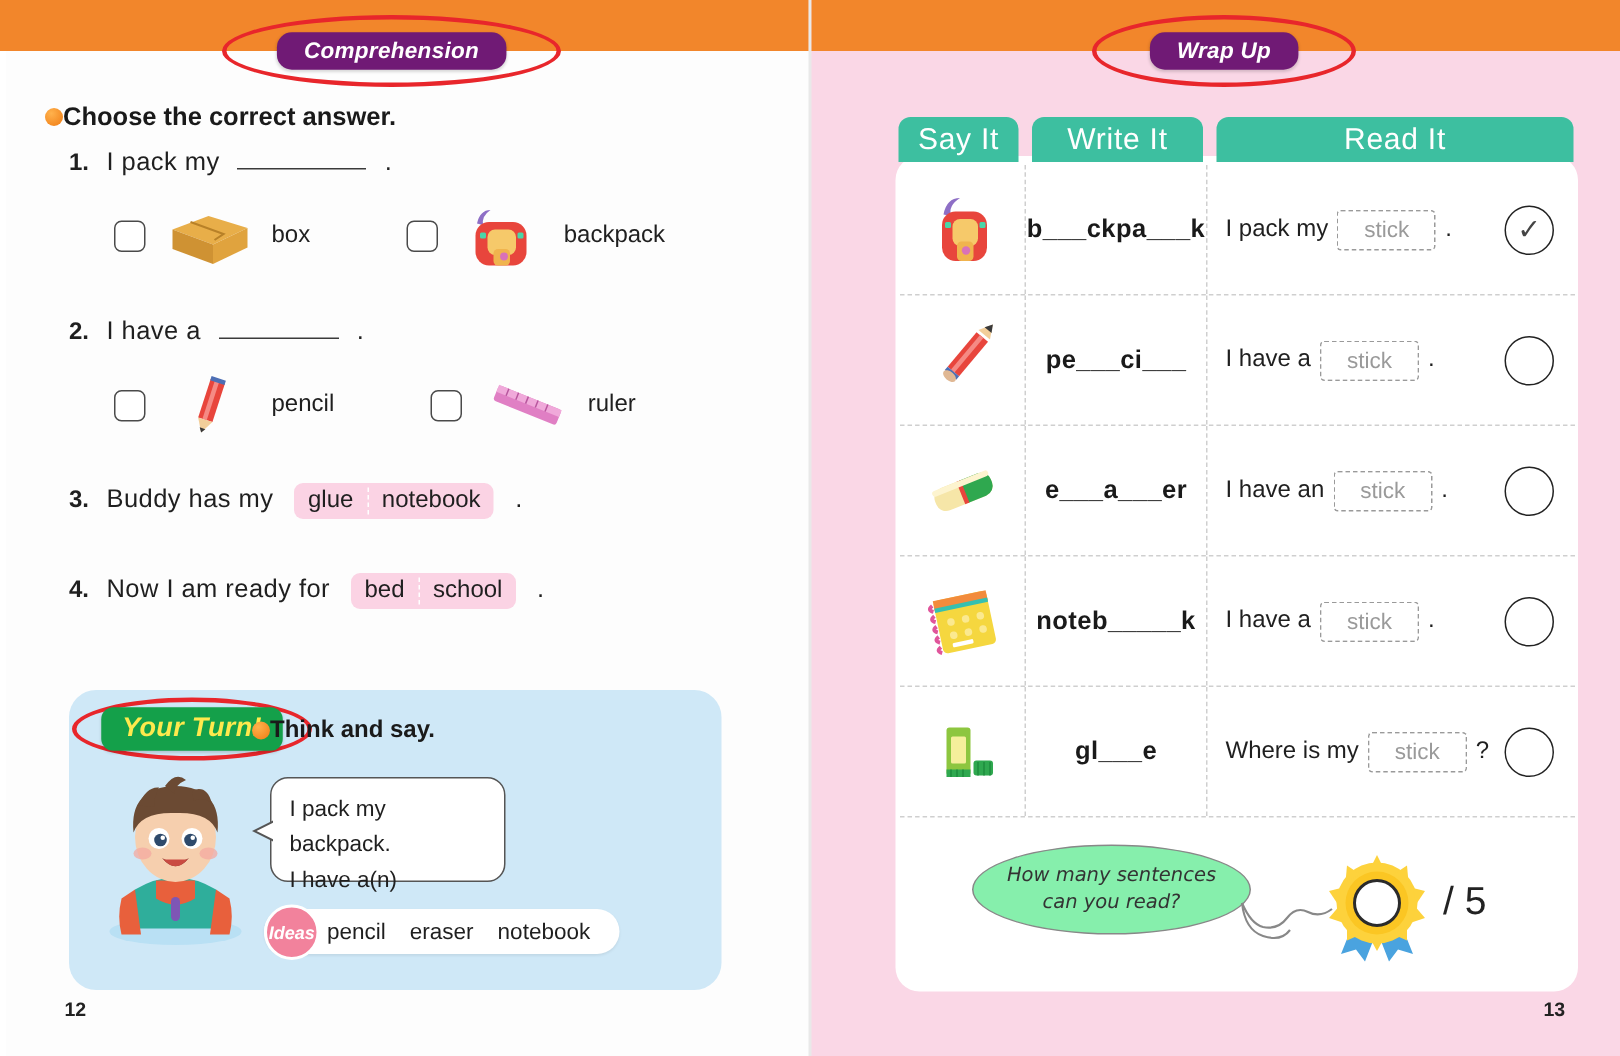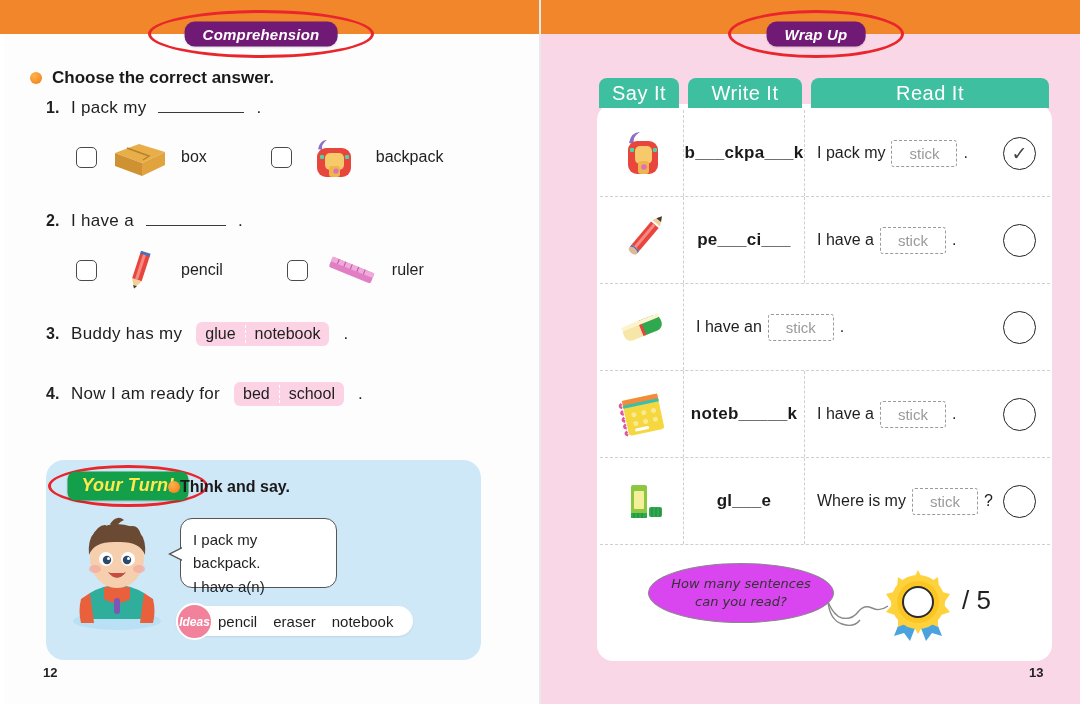--- a/index.html
+++ b/index.html
@@ -55,21 +55,21 @@
     letter-spacing: .2px; white-space: nowrap;
     box-shadow: 0 1px 2px rgba(0,0,0,.15);
   }
 
   #badge-comprehension { left: 148px; top: 10px; width: 226px; height: 48px; }
   #badge-wrapup { left: 728px; top: 10px; width: 176px; height: 48px; }
 
   
   .instruction {
     position: absolute; left: 30px; top: 68px;
-    display: flex; align-items: center; gap: 10px;
+    display: flex; align-items: center; 
   }
   .bullet-dot {
     width: 12px; height: 12px; border-radius: 50%;
     background: radial-gradient(circle at 35% 30%, #ffb24d, #f07b12);
     flex: none;
   }
   .instruction-text { font-size: 17px; font-weight: bold; color: #1a1a1a; }
 
   .qblock { position: absolute; left: 46px; }
   .qline { display: flex; align-items: baseline; gap: 9px; font-size: 17px; color: #1f1f1f; }
@@ -212,21 +212,21 @@
     margin-left: auto; margin-right: 14px;
     font-size: 19px; color: #444;
   }
   .row-icon { width: 52px; height: 52px; }
 
   
   .ask-bubble {
     position: absolute; left: 648px; top: 563px;
     width: 186px; height: 60px;
     border: 1.4px solid #888; border-radius: 50%;
-    background: #d946ef;
+    background: #86efac;
     display: flex; flex-direction: column; align-items: center;
     justify-content: center; line-height: 1.4;
     font-family: "DejaVu Sans", sans-serif;
     font-size: 13px; color: #333; font-style: italic;
   }
   .medal { position: absolute; left: 880px; top: 568px; width: 76px; height: 76px; }
   .score {
     position: absolute; left: 962px; top: 585px;
     font-size: 26px; color: #222;
   }
@@ -464,20 +464,21 @@
     <div class="c-say">
       <svg class="row-icon" viewBox="0 0 52 52">
         <g transform="rotate(-22 26 26)">
           <rect x="6" y="19" width="40" height="16" rx="7" fill="#f6e6a8"></rect>
           <path d="M26 19 h13 a7 7 0 0 1 7 7 v2 a7 7 0 0 1 -7 7 h-13z" fill="#2fa84f"></path>
           <rect x="24" y="19" width="3" height="16" fill="#e8453c"></rect>
           <rect x="6" y="19" width="40" height="4" rx="2" fill="#fdf4cf"></rect>
         </g>
       </svg>
     </div>
+    <div class="c-write">e___a___er</div>
     <div class="c-read">
       <span>I have an</span>
       <span class="stickbox">stick</span>
       <span>.</span>
       <span class="circle"></span>
     </div>
   </div>
 
   <div class="trow" style="top:371px;">
     <div class="c-say">

